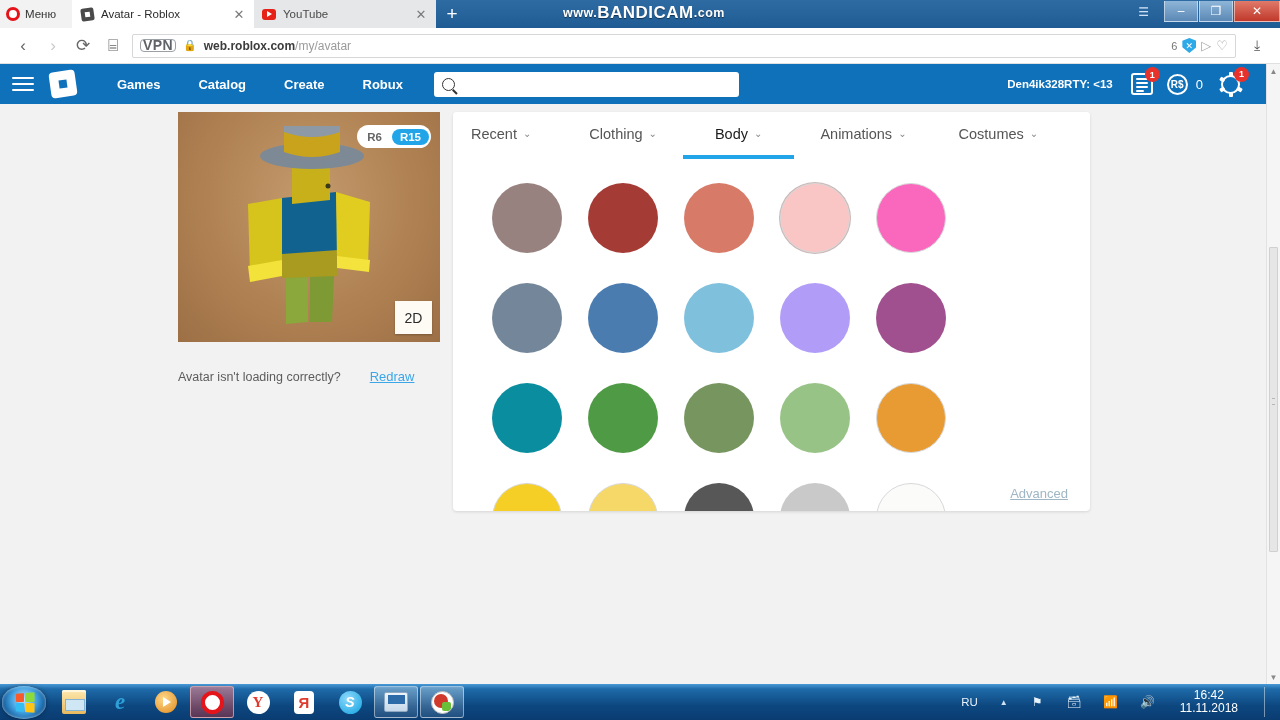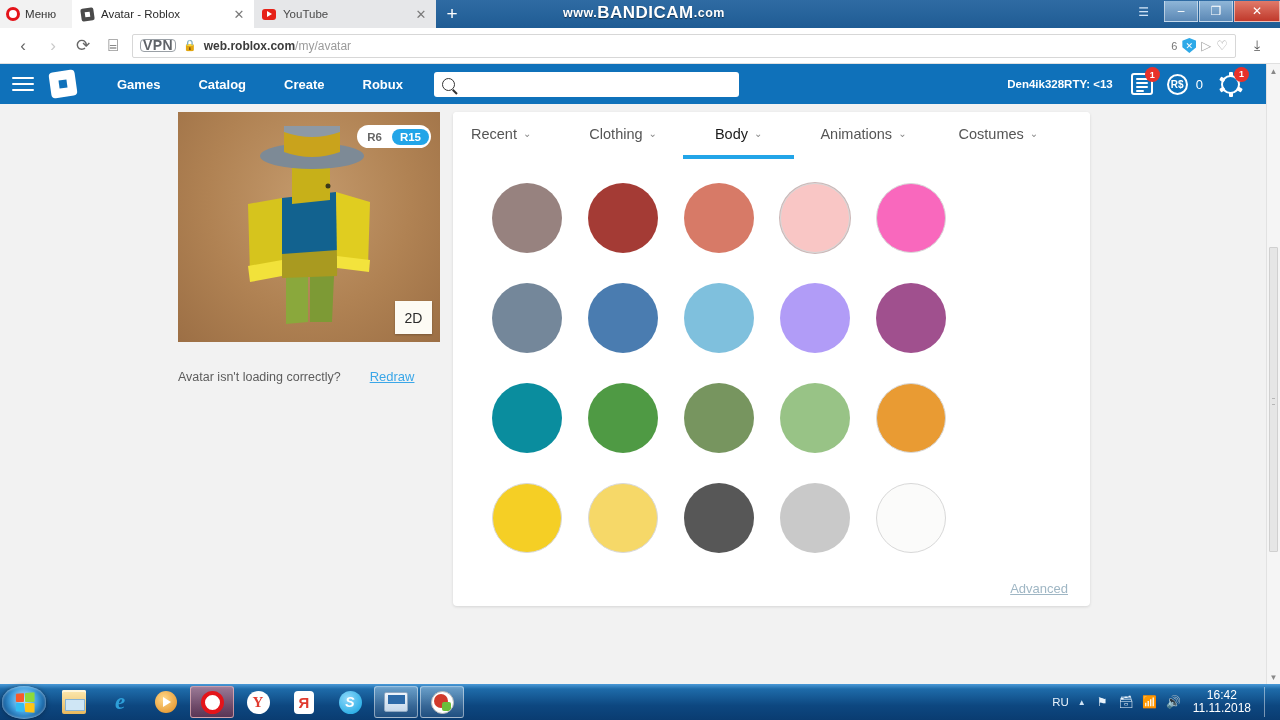--- a/index.html
+++ b/index.html
@@ -148,21 +148,21 @@
     position:absolute; right:8px; bottom:8px; width:37px; height:33px; background:#fdfbf4;
     display:flex; align-items:center; justify-content:center; font-size:14px; color:#2b2b2b;
     box-shadow:0 1px 2px rgba(0,0,0,.25);
   }
   .redraw-row { display:flex; align-items:center; margin-top:27px; }
   .redraw-text { font-size:12.5px; color:#5c5c5c; }
   .redraw-link { font-size:13px; color:#3ba7e8; margin-left:29px; }
 
   
   .picker {
-    position:absolute; left:453px; top:8px; width:637px; height:494px;
+    position:absolute; left:453px; top:8px; width:637px; height:399px;
     background:#fff; border-radius:4px; box-shadow:0 1px 3px rgba(0,0,0,.12);
     overflow:hidden;
   }
   .picker-tabs { position:absolute; left:0; top:0; width:637px; height:44px; background:#fff; z-index:3;
       display:flex; align-items:center; padding-left:18px; }
   .ptab { font-size:14.5px; color:#555; display:flex; align-items:center; gap:6px; position:relative;
       height:44px; line-height:44px; }
   .ptab .caret { font-size:10px; color:#888; }
   .ptab.active { color:#1b1b1b; }
   .ptab .ul { position:absolute; left:-32px; right:-32px; bottom:-3px; height:4px; background:#22a5e8; }
@@ -210,21 +210,21 @@
   .winflag i:nth-child(2){ background:#8ddb3a; }
   .winflag i:nth-child(3){ background:#33bdf2; }
   .winflag i:nth-child(4){ background:#ffc414; }
   .tasks { display:flex; align-items:center; height:34px; margin-left:6px; gap:2px; }
   .tbtn { width:44px; height:32px; display:flex; align-items:center; justify-content:center;
       border-radius:3px; position:relative; }
   .tbtn.open { background:linear-gradient(180deg,rgba(255,255,255,.33),rgba(255,255,255,.09));
       border:1px solid rgba(255,255,255,.45); }
   .tbtn.opera-active { background:linear-gradient(180deg,rgba(255,130,130,.55),rgba(210,40,40,.40));
       border:1px solid rgba(255,200,200,.6); }
-  .tray { margin-left:auto; display:flex; align-items:center; height:36px; padding-right:6px; gap:9px; color:#e8f2fb; }
+  .tray { margin-left:auto; display:flex; align-items:center; height:36px; padding-right:6px; gap:22px; color:#e8f2fb; }
   .tray .lang { font-size:11.5px; }
   .tray .tri { font-size:8px; color:#cfe3f5; }
   .clock { text-align:center; font-size:12px; line-height:13px; color:#fff; padding-left:2px; }
   .showdesk { width:10px; height:30px; margin-left:4px; border-left:1px solid rgba(255,255,255,.45); }
 
   
   .ico { width:24px; height:24px; position:relative; display:block; }
   .ico-explorer { background:linear-gradient(#fde9b0,#e8b95e); border-radius:2px;
       box-shadow:inset 0 2px 0 #fff7dd; }
   .ico-explorer:after{ content:""; position:absolute; left:3px; bottom:3px; width:18px; height:10px;

